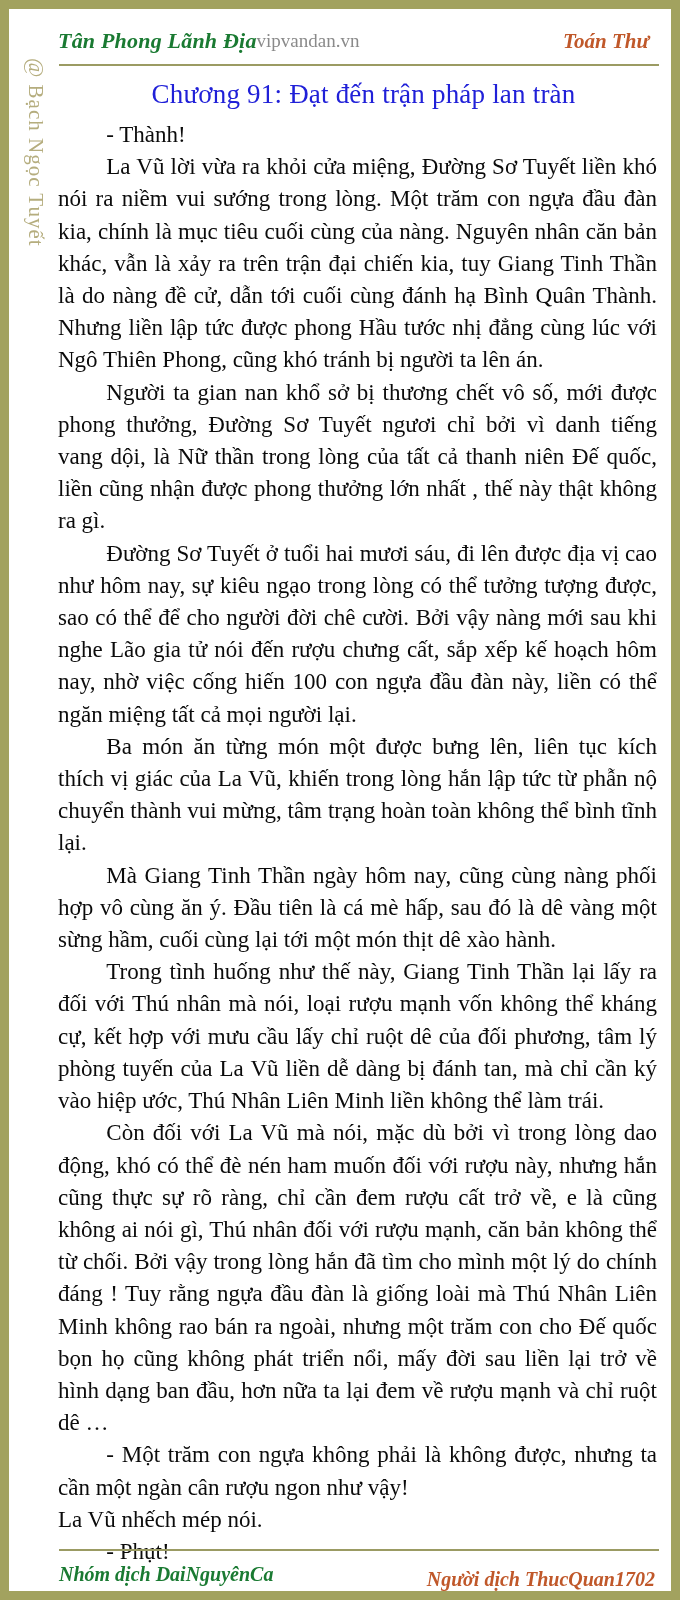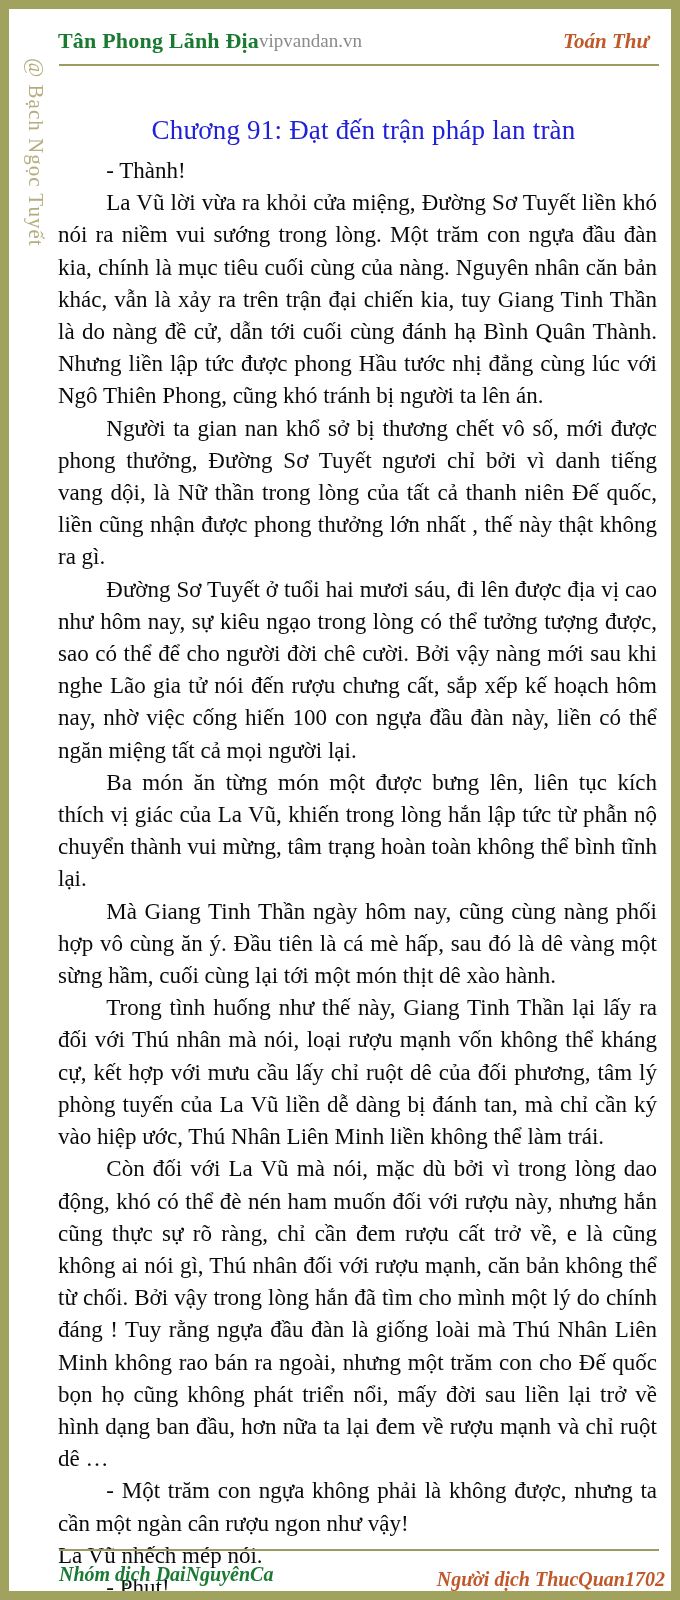--- a/index.html
+++ b/index.html
@@ -59,20 +59,21 @@
 
   
   .header {
     position: relative;
     height: 46px;
     padding: 0 14px 0 6px;
     display: flex;
     align-items: center;
   }
   .header-left {
+    font-style: italic;
     font-weight: bold;
     font-size: 22px;
     color: #1a7a32;
     letter-spacing: 0.2px;
     white-space: nowrap;
   }
   .header-site {
     font-size: 19px;
     color: #8a8a8a;
     margin-left: 0;
@@ -94,21 +95,20 @@
   }
 
   
   .chapter-title {
     text-align: center;
     font-size: 27px;
     color: #2020d8;
     padding: 13px 6px 9px 10px;
     letter-spacing: 0.2px;
     white-space: nowrap;
-    margin-top: 36px;
   }
 
   
   .body-text {
     padding: 0 14px 0 6px;
     font-size: 23px;
     line-height: 32.2px;
     color: #0b0b0b;
     text-align: justify;
     text-justify: inter-word;
@@ -127,21 +127,21 @@
     bottom: 0;
     width: 619px;
     box-sizing: border-box;
   }
   .footer .rule {
     margin: 0 12px 0 7px;
   }
   .footer-row {
     display: flex;
     align-items: center;
-    padding: 7px 4px 9px 7px;
+    padding: 7px 14px 9px 7px;
   }
   .footer-left {
     font-style: italic;
     font-weight: bold;
     font-size: 20px;
     color: #1a7a32;
     white-space: nowrap;
   }
   .footer-spacer { flex: 1 1 auto; }
   .footer-right {

